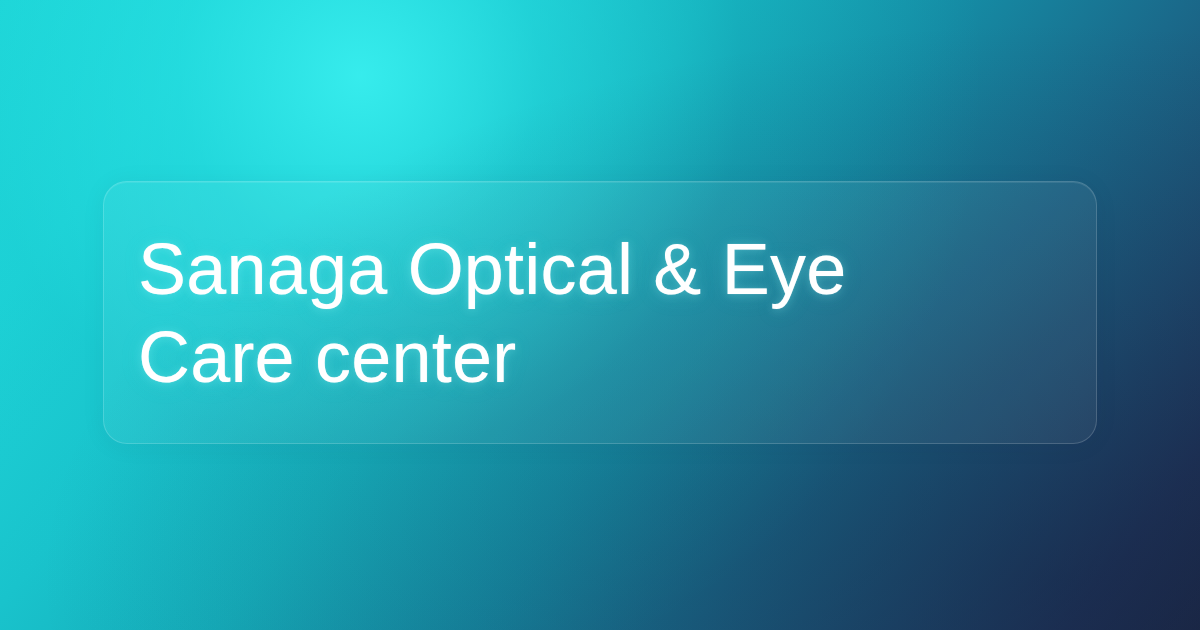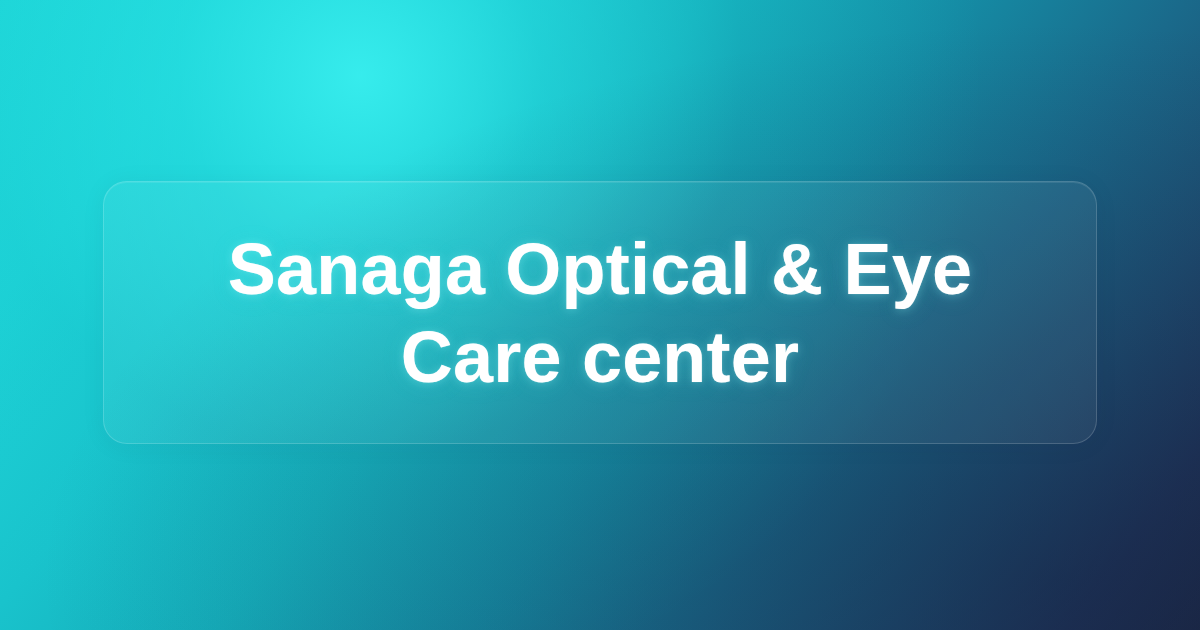--- a/index.html
+++ b/index.html
@@ -74,24 +74,23 @@
     align-items: center;
     justify-content: center;
     z-index: 2;
   }
 
   .title-text {
     margin: 0;
     padding: 0 34px;
     width: 100%;
     box-sizing: border-box;
-    text-align: center;
     color: #ffffff;
     font-family: "Liberation Sans", "DejaVu Sans", sans-serif;
-    font-weight: 700;
+    font-weight: 400;
     font-size: 72px;
     line-height: 88px;
     letter-spacing: 0.2px;
     font-stretch: condensed;
     text-shadow:
       0 0 1px rgba(255, 255, 255, 0.55),
       0 1px 10px rgba(160, 255, 255, 0.30),
       0 2px 22px rgba(80, 225, 235, 0.18);
     white-space: pre-line;
   }

